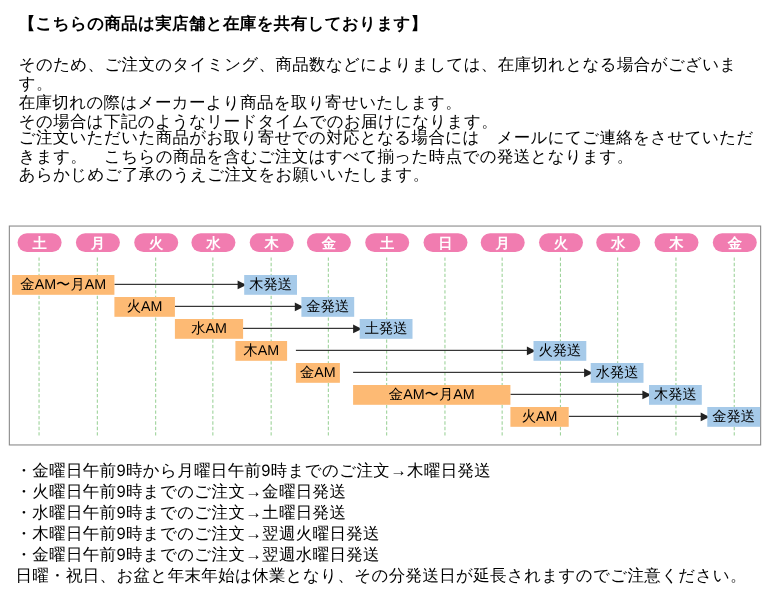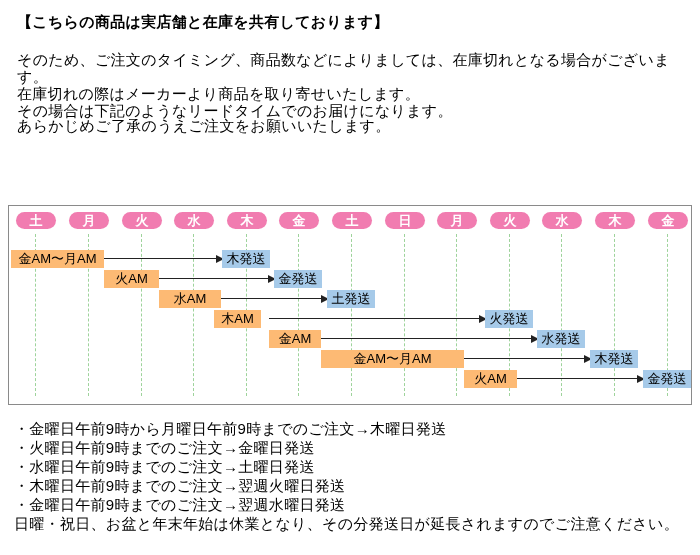--- a/index.html
+++ b/index.html
@@ -68,20 +68,21 @@
 
   <div class="txt title-block">【こちらの商品は実店舗と在庫を共有しております】</div>
 
   <div class="txt p1-block">
     <div>そのため、ご注文のタイミング、商品数などによりましては、在庫切れとなる場合がございます。</div>
     <div>在庫切れの際はメーカーより商品を取り寄せいたします。</div>
     <div>その場合は下記のようなリードタイムでのお届けになります。</div>
   </div>
 
   <div class="txt p2-block">
+    <span>ご注文いただいた商品がお取り寄せでの対応となる場合には　メールにてご連絡をさせていただきます。　こちらの商品を含むご注文はすべて揃った時点での発送となります。</span>
     <div>あらかじめご了承のうえご注文をお願いいたします。</div>
   </div>
 
   <div class="diagram">
 
     <div class="vline" style="left:26px"></div>
     <div class="vline" style="left:79px"></div>
     <div class="vline" style="left:132px"></div>
     <div class="vline" style="left:184px"></div>
     <div class="vline" style="left:237px"></div>
@@ -117,21 +118,21 @@
     <div class="sbox" style="left:265px;top:64px">金発送</div>
 
     <div class="obox" style="left:150px;top:84px;width:62px">水AM</div>
     <div class="arrow" style="left:205px;top:92px;width:113px"></div>
     <div class="sbox" style="left:318px;top:84px">土発送</div>
 
     <div class="obox" style="left:205px;top:104px;width:47px">木AM</div>
     <div class="arrow" style="left:260px;top:112px;width:216px"></div>
     <div class="sbox" style="left:476px;top:104px">火発送</div>
 
-    <div class="obox" style="left:260px;top:124px;width:52px">金AM</div>
+    <div class="obox" style="left:260px;top:124px;width:40px">金AM</div>
     <div class="arrow" style="left:312px;top:132px;width:216px"></div>
     <div class="sbox" style="left:528px;top:124px">水発送</div>
 
     <div class="obox" style="left:312px;top:144px;width:143px">金AM〜月AM</div>
     <div class="arrow" style="left:455px;top:152px;width:126px"></div>
     <div class="sbox" style="left:581px;top:144px">木発送</div>
 
     <div class="obox" style="left:455px;top:164px;width:53px">火AM</div>
     <div class="arrow" style="left:508px;top:172px;width:126px"></div>
     <div class="sbox" style="left:634px;top:164px">金発送</div>

